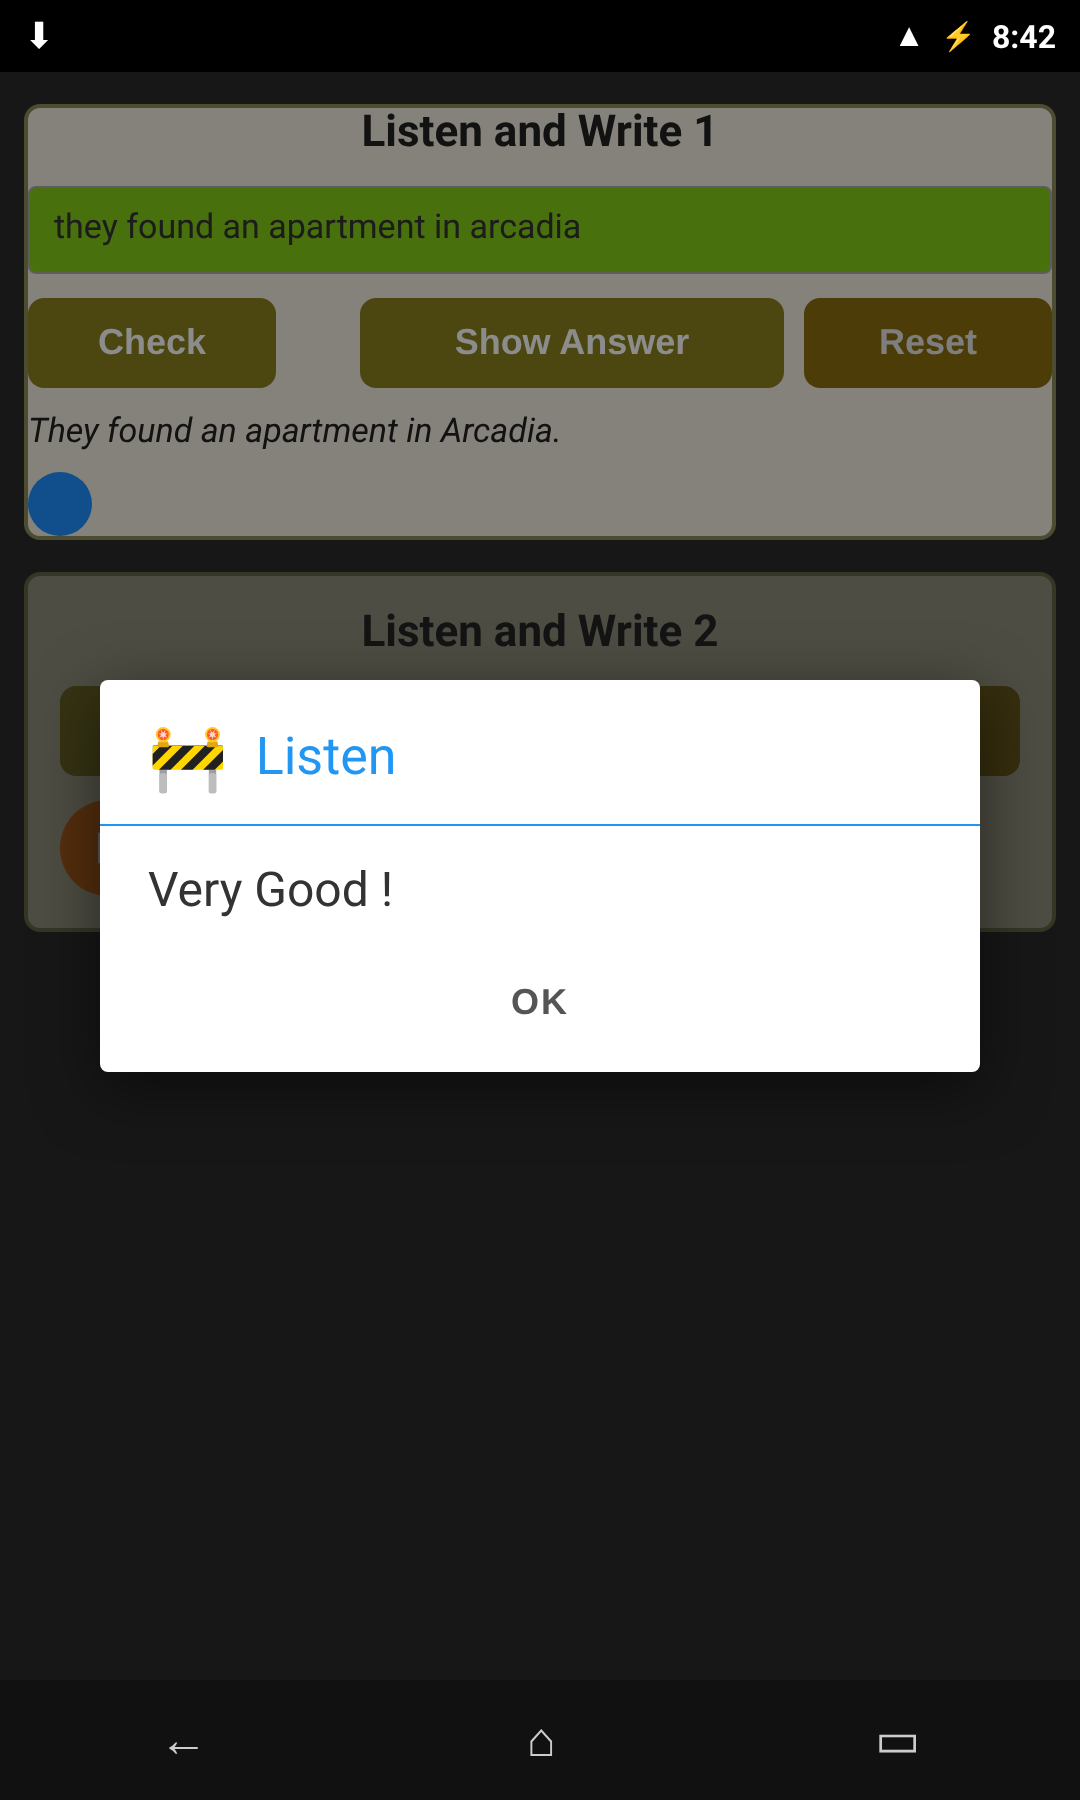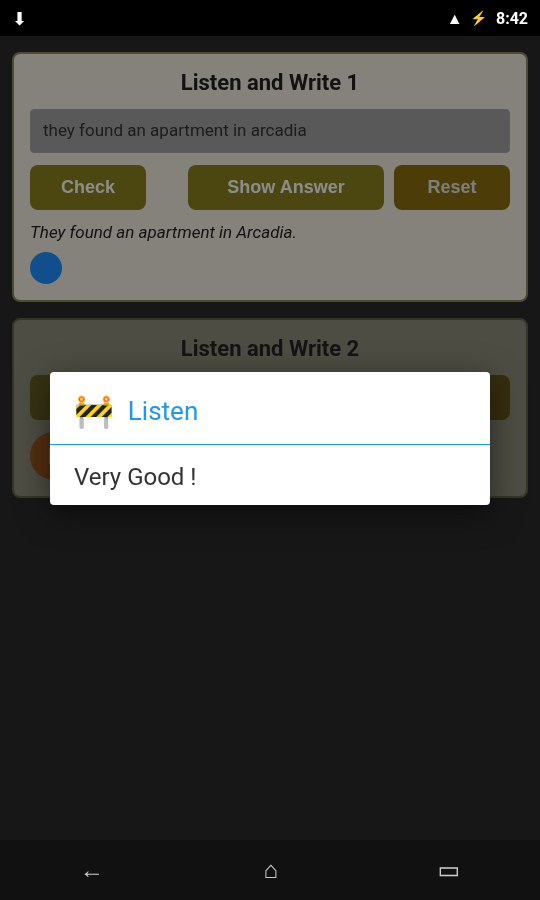--- a/index.html
+++ b/index.html
@@ -36,34 +36,33 @@
       background: #2a2a2a;
       position: relative;
       overflow: hidden;
     }
 
     
     .card {
       background: #f0ede0;
       margin: 16px 12px;
       border-radius: 8px;
-      padding: 16px;
       border: 2px solid #8a8a5a;
     }
 
     .card-title {
       font-size: 22px;
       font-weight: bold;
       color: #222;
       text-align: center;
       margin-bottom: 14px;
     }
 
     .input-row {
-      background: #a3a3a3;
+      background: #84cc16;
       border: 1px solid #aaa;
       border-radius: 4px;
       padding: 10px 12px;
       font-size: 17px;
       color: #333;
       margin-bottom: 12px;
       min-height: 44px;
     }
 
     .button-row {
@@ -293,20 +292,23 @@
     </div>
   </div>
 
   <div class="overlay">
     <div class="dialog">
       <div class="dialog-title-row">
         <span class="cone-icon">🚧</span>
         <span class="dialog-title">Listen</span>
       </div>
       <div class="dialog-body">Very Good !</div>
+      <div class="dialog-actions">
+        <button class="btn-ok">OK</button>
+      </div>
     </div>
   </div>
 
 </div>
 
 <div class="nav-bar">
   <span class="nav-icon">←</span>
   <span class="nav-icon">⌂</span>
   <span class="nav-icon">▭</span>
 </div>

